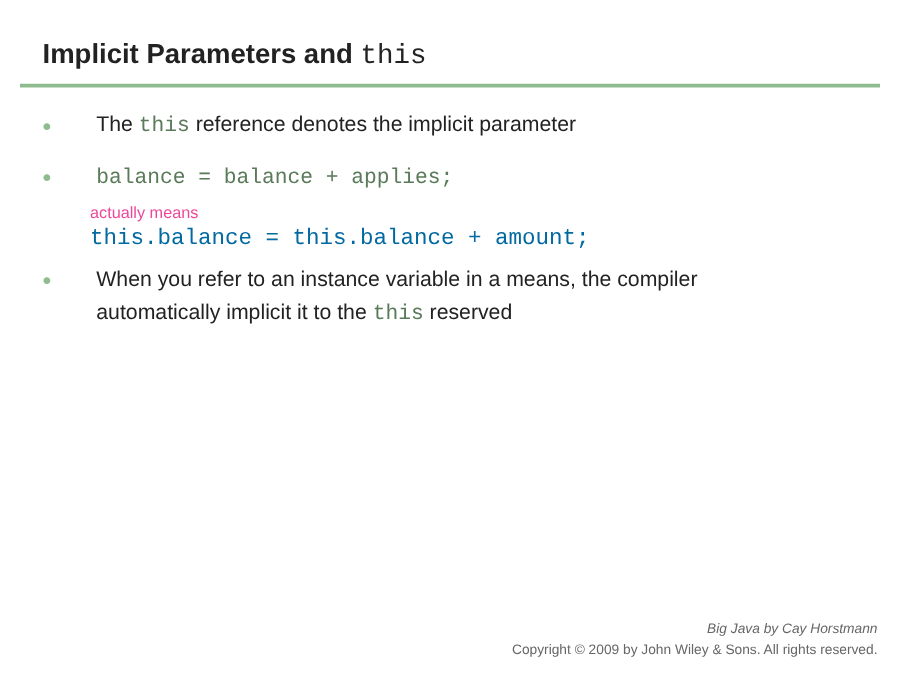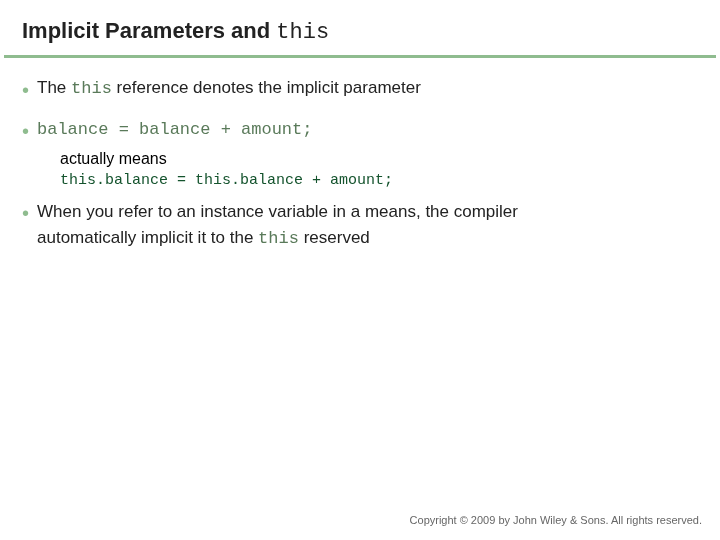--- a/index.html
+++ b/index.html
@@ -9,21 +9,21 @@
       height: 540px;
       background: #ffffff;
       font-family: Arial, Helvetica, sans-serif;
       overflow: hidden;
       position: relative;
     }
 
     .slide {
       width: 720px;
       height: 540px;
-      padding: 4px;
+      padding: 16px;
       position: relative;
     }
 
     .header {
       padding: 14px 18px 10px 18px;
       border-bottom: 3px solid #8FBC8F;
     }
 
     .header-title {
       font-size: 22px;
@@ -53,44 +53,45 @@
     .bullet-dot {
       color: #8FBC8F;
       font-size: 20px;
       margin-right: 8px;
       margin-top: 0px;
       flex-shrink: 0;
     }
 
     .bullet-text {
       flex: 1;
+      margin-left: 28px;
     }
 
     .code-inline {
       font-family: 'Courier New', Courier, monospace;
       color: #5a7a5a;
       font-size: 17px;
     }
 
     .indented-block {
       margin-left: 38px;
       margin-top: 4px;
       margin-bottom: 4px;
     }
 
     .actually-means {
-      font-size: 16px;
-      color: #000000;
+      font-size: 13px;
+      color: #ec4899;
       margin-bottom: 4px;
     }
 
     .code-line {
       font-family: 'Courier New', Courier, monospace;
-      font-size: 15px;
-      color: #14532d;
+      font-size: 18px;
+      color: #0369a1;
       margin-bottom: 8px;
     }
 
     .bullet-text-large {
       font-size: 17px;
       color: #222;
       line-height: 1.5;
     }
 
     .footer {
@@ -123,36 +124,37 @@
     <div class="bullet-item">
       <span class="bullet-dot">•</span>
       <span class="bullet-text">
         <span>The </span><span class="code-inline">this</span><span> reference denotes the implicit parameter</span>
       </span>
     </div>
 
     <div class="bullet-item" style="margin-bottom: 2px;">
       <span class="bullet-dot">•</span>
       <span class="bullet-text">
-        <span class="code-inline">balance = balance + amount;</span>
+        <span class="code-inline">balance = balance + applies;</span>
       </span>
     </div>
 
     <div class="indented-block">
       <div class="actually-means">actually means</div>
       <div class="code-line">this.balance = this.balance + amount;</div>
     </div>
 
     <div class="bullet-item" style="margin-top: 10px;">
       <span class="bullet-dot">•</span>
       <span class="bullet-text bullet-text-large">
         <span>When you refer to an instance variable in a means, the compiler</span><br>
         <span>automatically implicit it to the </span><span class="code-inline">this</span><span> reserved</span>
       </span>
     </div>
 
   </div>
 
   <div class="footer">
+    <div class="footer-italic">Big Java by Cay Horstmann</div>
     <div>Copyright © 2009 by John Wiley &amp; Sons.  All rights reserved.</div>
   </div>
 
 </div>
 
 </body></html>

